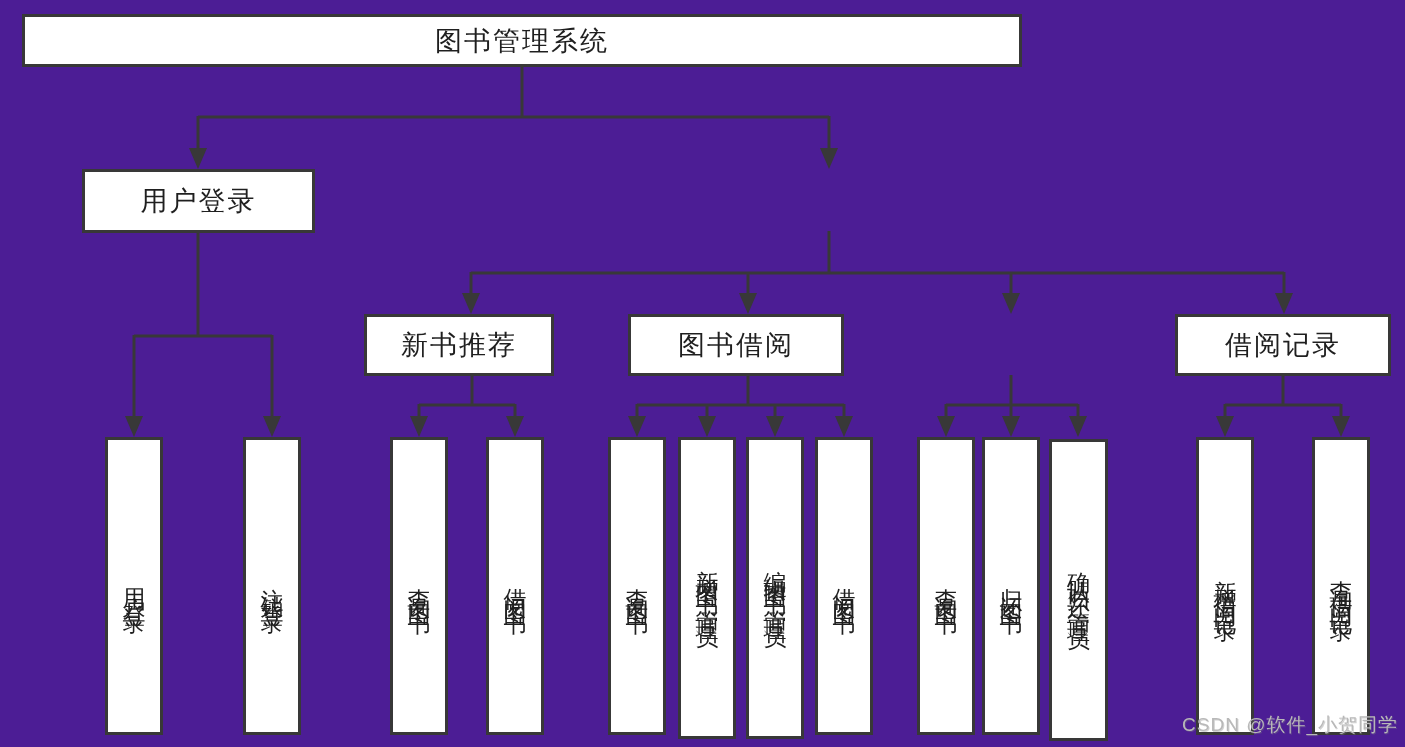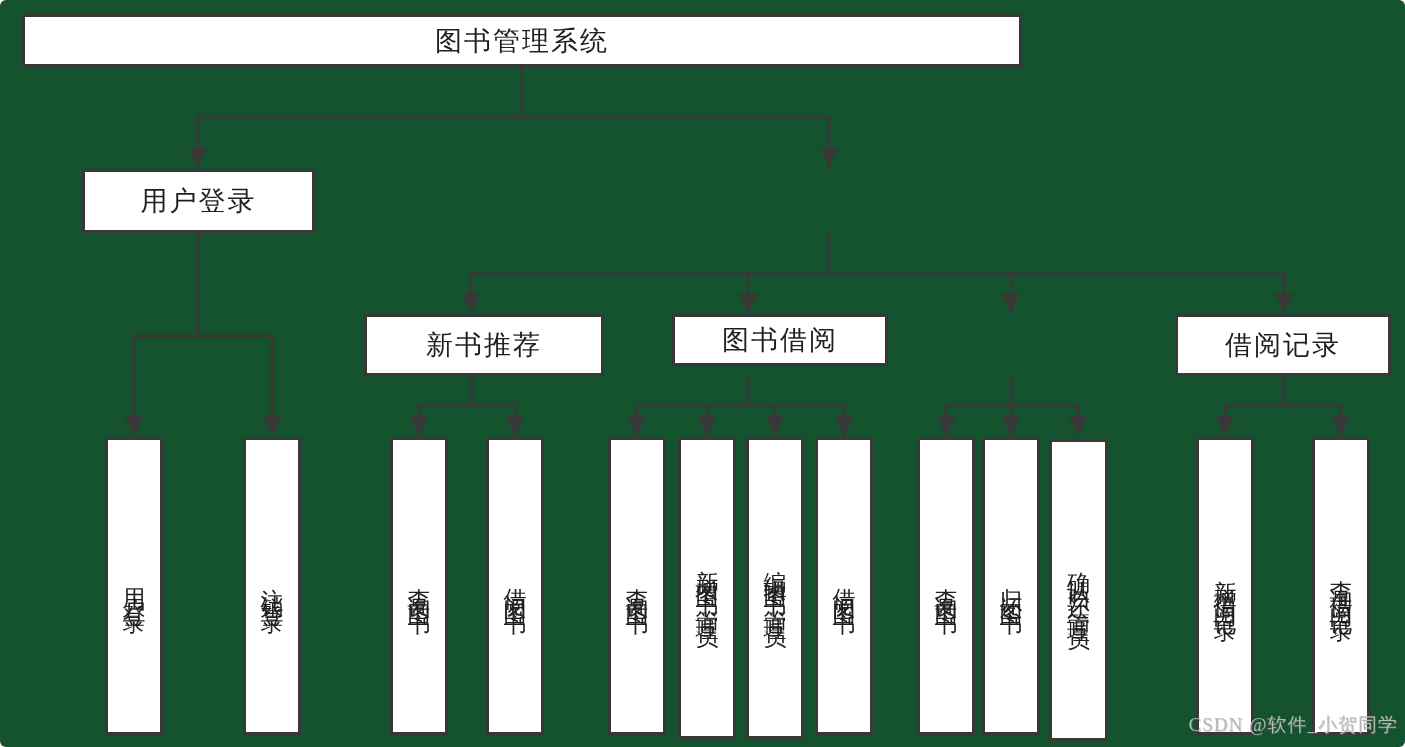--- a/index.html
+++ b/index.html
@@ -5,24 +5,23 @@
   :root{
     --line:#383838;
     --text:#1f1f1f;
     --wm:#b8b8b8;
   }
   html,body{margin:0;padding:0;background:#ffffff;}
   .stage{
     position:relative;
     width:1405px;
     height:747px;
-    background:#14532d;
+    background:#4c1d95;
     font-family:"Liberation Sans","DejaVu Sans",sans-serif;
     overflow:hidden;
-    border-radius:6px;
   }
   .connector-layer{position:absolute;left:0;top:0;width:1405px;height:747px;}
   .connector-layer path{stroke:var(--line);stroke-width:3;fill:none;}
   .connector-layer polygon{fill:var(--line);stroke:none;}
   .box{
     position:absolute;
     box-sizing:border-box;
     border:3px solid var(--line);
     background:#ffffff;
     display:flex;
@@ -40,21 +39,20 @@
     white-space:nowrap;
   }
   .wm{
     position:absolute;
     right:7px;
     bottom:9px;
     font-size:19px;
     letter-spacing:1px;
     color:var(--wm);
     text-shadow:1px 1px 0 rgba(130,130,130,0.35);
-    font-family:Liberation Serif, serif;
   }
 </style>
 </head>
 <body>
 
 <div class="stage">
 
   <svg class="connector-layer" width="1405" height="747" viewBox="0 0 1405 747" xmlns="http://www.w3.org/2000/svg">
     <g>
       <path d="M522 65 V117"></path>
@@ -125,24 +123,24 @@
   </svg>
 
   <div class="box h" style="left:22px;top:14px;width:1000px;height:53px;">
     <span class="label">图书管理系统</span>
   </div>
 
   <div class="box h" style="left:82px;top:169px;width:233px;height:64px;">
     <span class="label">用户登录</span>
   </div>
 
-  <div class="box h" style="left:364px;top:314px;width:240px;height:62px;">
+  <div class="box h" style="left:364px;top:314px;width:190px;height:62px;">
     <span class="label">新书推荐</span>
   </div>
-  <div class="box h" style="left:672px;top:314px;width:216px;height:52px;">
+  <div class="box h" style="left:628px;top:314px;width:216px;height:62px;">
     <span class="label">图书借阅</span>
   </div>
   <div class="box h" style="left:1175px;top:314px;width:216px;height:62px;">
     <span class="label">借阅记录</span>
   </div>
 
   <div class="box v" style="left:105px;top:437px;width:58px;height:298px;">
     <span class="label">用户登录</span>
   </div>
   <div class="box v" style="left:243px;top:437px;width:58px;height:298px;">

